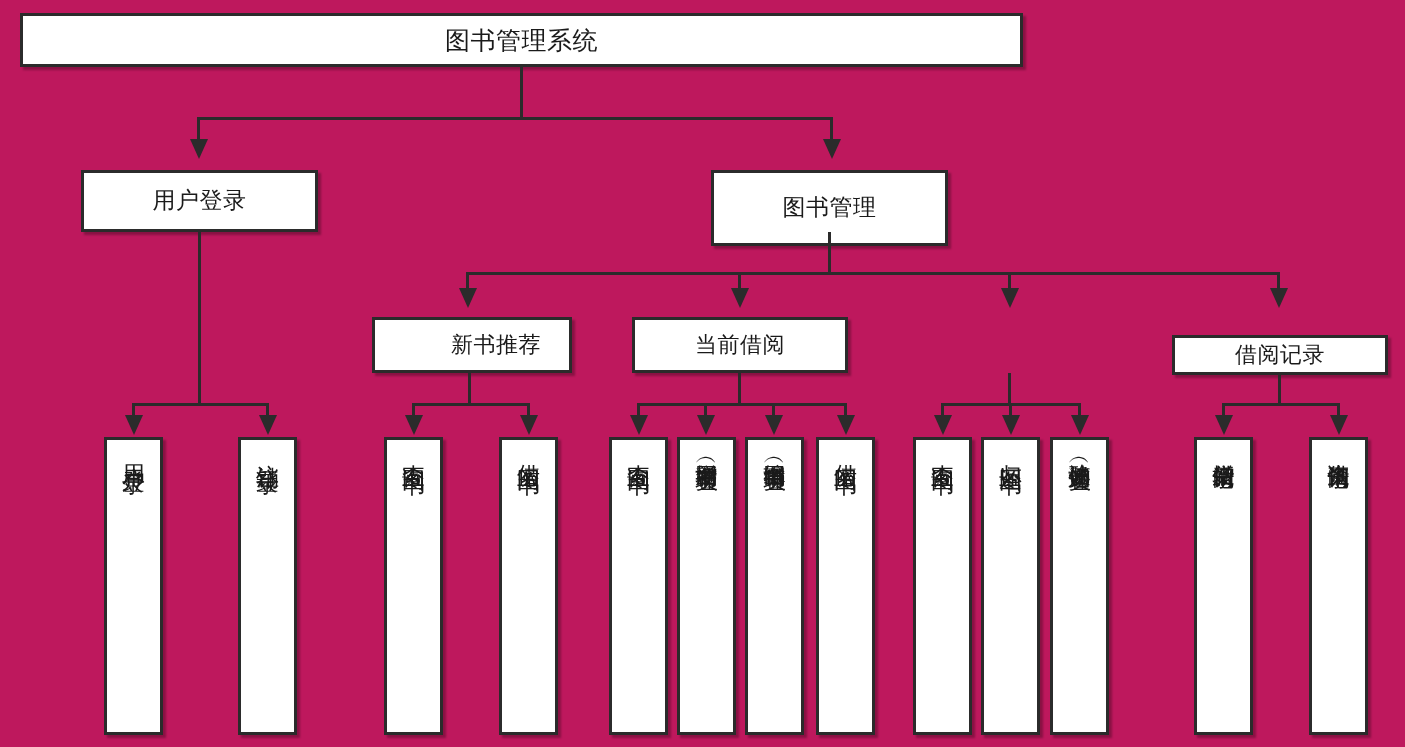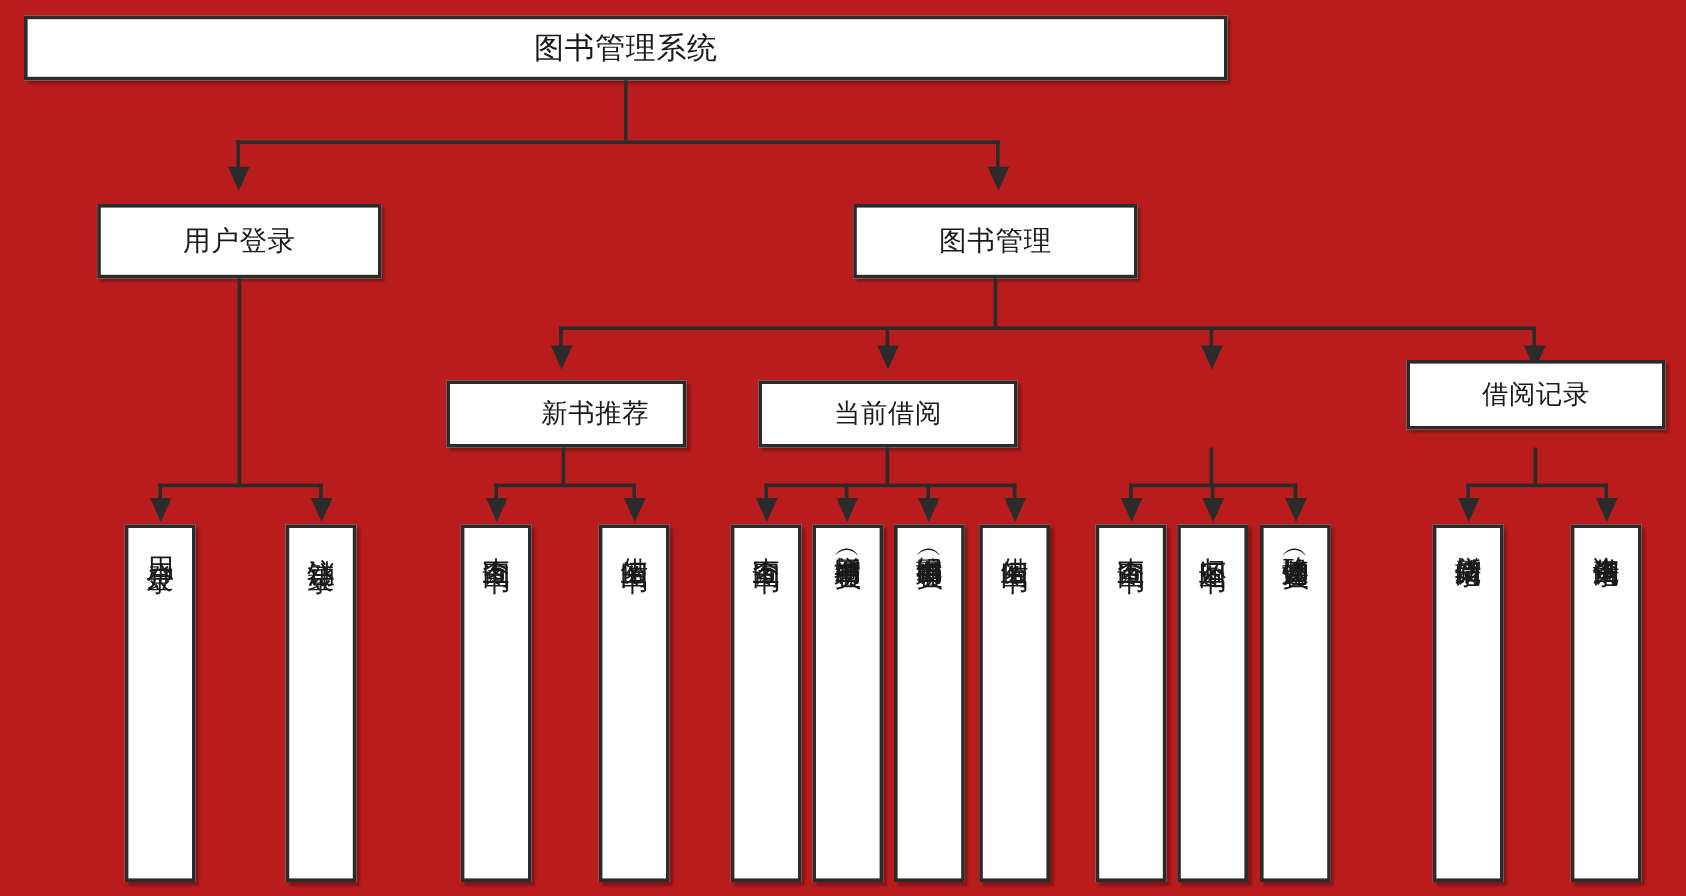--- a/index.html
+++ b/index.html
@@ -8,21 +8,21 @@
     padding: 0;
     background: #ffffff;
   }
   body {
     font-family: "Liberation Sans", "DejaVu Sans", sans-serif;
   }
   #canvas {
     position: relative;
     width: 1405px;
     height: 747px;
-    background: #b91c1c;
+    background: #be185d;
     overflow: hidden;
   }
 
   
   .node {
     position: absolute;
     box-sizing: border-box;
     background: #ffffff;
     border: 3px solid #2b2b2b;
     box-shadow: 3px 3px 2px rgba(0,0,0,0.28);
@@ -102,21 +102,21 @@
   <div class="edge h" style="left:197px; top:117px; width:636px; height:3px;"></div>
   <div class="edge v" style="left:197px; top:117px; width:3px; height:24px;"></div>
   <div class="arrow" style="left:190px; top:139px;"></div>
   <div class="edge v" style="left:830px; top:117px; width:3px; height:24px;"></div>
   <div class="arrow" style="left:823px; top:139px;"></div>
 
   <div class="node lvl2" style="left:81px; top:170px; width:237px; height:62px;">
     <span class="label">用户登录</span>
   </div>
 
-  <div class="node lvl2" style="left:711px; top:170px; width:237px; height:62px;">
+  <div class="node lvl2" style="left:711px; top:170px; width:237px; height:76px;">
     <span class="label">图书管理</span>
   </div>
 
   <div class="edge v" style="left:198px; top:232px; width:3px; height:174px;"></div>
   <div class="edge h" style="left:132px; top:403px; width:137px; height:3px;"></div>
   <div class="edge v" style="left:132px; top:403px; width:3px; height:16px;"></div>
   <div class="arrow" style="left:125px; top:415px;"></div>
   <div class="edge v" style="left:266px; top:403px; width:3px; height:16px;"></div>
   <div class="arrow" style="left:259px; top:415px;"></div>
 
@@ -130,21 +130,21 @@
   <div class="arrow" style="left:1001px; top:288px;"></div>
   <div class="edge v" style="left:1277px; top:272px; width:3px; height:18px;"></div>
   <div class="arrow" style="left:1270px; top:288px;"></div>
 
   <div class="node lvl3" style="left:372px; top:317px; width:200px; height:56px;padding-left:48px;">
     <span class="label">新书推荐</span>
   </div>
   <div class="node lvl3" style="left:632px; top:317px; width:216px; height:56px;">
     <span class="label">当前借阅</span>
   </div>
-  <div class="node lvl3" style="left:1172px; top:300px; width:216px; height:58px;">
+  <div class="node lvl3" style="left:1172px; top:335px; width:216px; height:40px;">
     <span class="label">借阅记录</span>
   </div>
 
   <div class="edge v" style="left:468px; top:373px; width:3px; height:32px;"></div>
   <div class="edge h" style="left:412px; top:403px; width:118px; height:3px;"></div>
   <div class="edge v" style="left:412px; top:403px; width:3px; height:16px;"></div>
   <div class="arrow" style="left:405px; top:415px;"></div>
   <div class="edge v" style="left:527px; top:403px; width:3px; height:16px;"></div>
   <div class="arrow" style="left:520px; top:415px;"></div>
 

